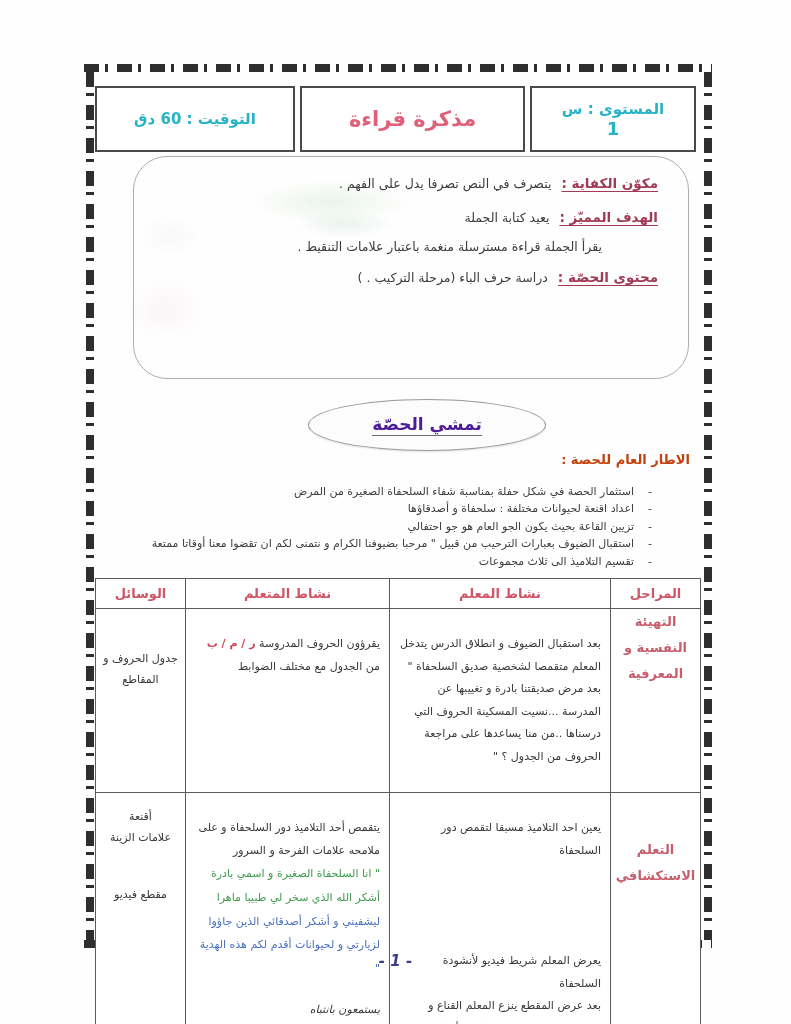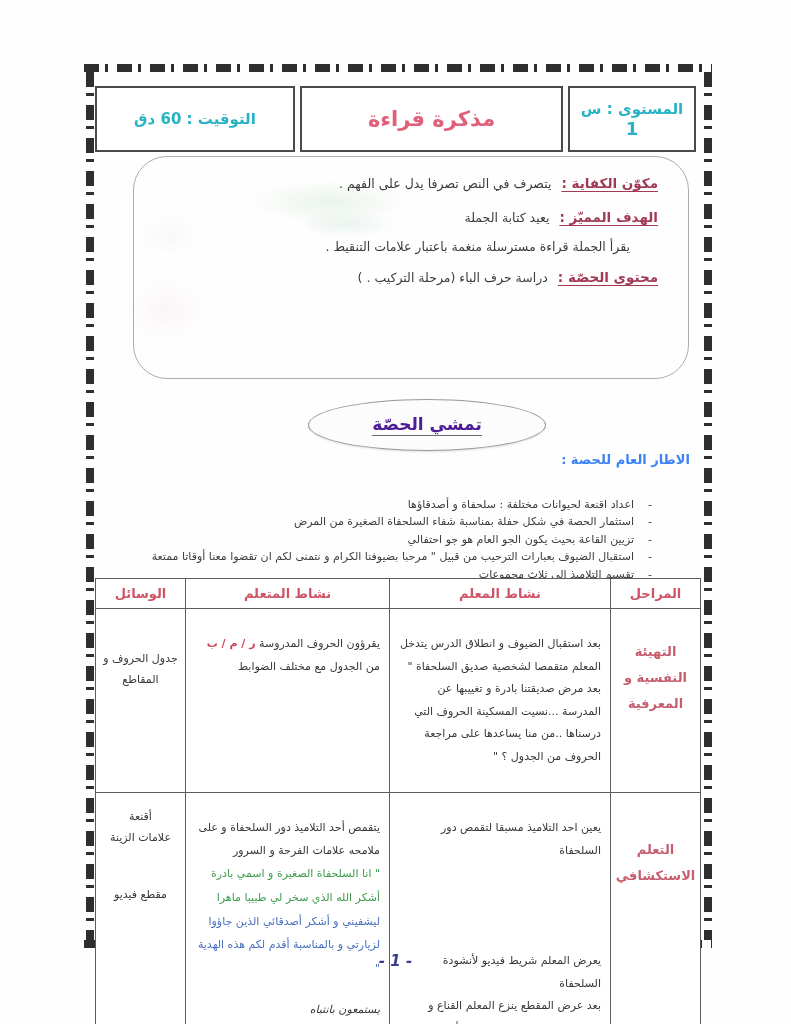--- a/index.html
+++ b/index.html
@@ -22,59 +22,59 @@
   .blob-g1 { left:250px; top:180px; width:160px; height:44px; background:radial-gradient(ellipse at center, rgba(150,205,160,.5), rgba(150,205,160,0) 70%); }
   .blob-g2 { left:295px; top:210px; width:100px; height:28px; background:radial-gradient(ellipse at center, rgba(140,200,170,.45), rgba(140,200,170,0) 70%); }
   .blob-p1 { left:126px; top:278px; width:80px;  height:64px; background:radial-gradient(ellipse at center, rgba(225,200,205,.4), rgba(225,200,205,0) 70%); }
   .blob-p2 { left:140px; top:215px; width:60px;  height:40px; background:radial-gradient(ellipse at center, rgba(215,215,220,.35), rgba(215,215,220,0) 70%); }
 
   
   .hdr { position:absolute; left:95px; top:86px; width:601px; height:66px;
          display:flex; flex-direction:row-reverse; gap:5px; }
   .hdr-cell { border:2.5px solid #4a4a4a; background:#fff; display:flex; flex-direction:column;
               align-items:center; justify-content:center; direction:rtl; }
-  .hdr-level  { width:128px; }
+  .hdr-level  { width:166px; }
   .hdr-title  { flex:1; }
   .hdr-timing { width:200px; }
   .cyan  { color:#27b2c6; font-weight:bold; font-size:15px; }
   .level-num { color:#27b2c6; font-weight:bold; font-size:18px; line-height:1; margin-top:2px; }
   .doc-title { color:#e0607a; font-weight:bold; font-size:21px; letter-spacing:1px; }
 
   
   .roundbox { position:absolute; left:133px; top:156px; width:556px; height:223px;
               border:1.6px solid #b3abab; border-radius:34px; background:rgba(255,253,253,.6);
               direction:rtl; padding:16px 30px 10px 18px; }
   .sline { font-size:12.5px; line-height:1.55; margin-bottom:9px; text-align:right; color:#3b3b3b; }
   .lbl { color:#a23a55; font-weight:bold; font-size:13.5px; text-decoration:underline;
          text-underline-offset:3px; margin-left:6px; }
-  .indent { margin-right:28px; margin-bottom:11px; }
+  .indent { margin-right:56px; margin-bottom:11px; }
   .mb-lg { margin-bottom:13px; }
 
   
   .oval { position:absolute; left:308px; top:399px; width:238px; height:52px;
           border:1.6px solid #9a9a9a; border-radius:50%; background:#fdfcfc;
           display:flex; align-items:center; justify-content:center;
           box-shadow:0 1px 2px rgba(0,0,0,.12); }
   .oval span { color:#4c1d95; font-weight:bold; font-size:17px; direction:rtl;
                border-bottom:1px solid #6a6a72; padding-bottom:1px; }
 
   
   .fw { position:absolute; left:138px; top:452px; width:552px; direction:rtl; }
-  .fw-heading { color:#3b82f6; font-weight:bold; font-size:13px; text-align:right; margin-bottom:29px; }
+  .fw-heading { color:#c2410c; font-weight:bold; font-size:13px; text-align:right; margin-bottom:16px; }
   .fw-item { font-size:11px; color:#3c3c3c; text-align:right; line-height:1.58; padding-right:38px; }
   .fw-item::before { content:"-"; margin-left:14px; color:#3c3c3c; }
 
   
   .tblwrap { position:absolute; left:95px; top:578px; width:605px; }
   table { width:100%; border-collapse:collapse; direction:rtl; table-layout:fixed; }
   td, th { border:1.8px solid #5c5c5c; vertical-align:top; background:#fff; }
   th { height:30px; color:#cf5566; font-weight:bold; font-size:13px; text-align:center; vertical-align:middle; }
   .col-stage { width:90px; } .col-teacher { width:221px; } .col-learner { width:204px; } .col-means { width:90px; }
   .stage-cell { text-align:center; color:#c75e6e; font-weight:bold; font-size:13px; line-height:2.0; }
-  .stage-1 { padding-top:30px; } .stage-2 { padding-top:44px; }
+  .stage-1 { } .stage-2 { padding-top:44px; }
   .cell-pad { padding:24px 9px; font-size:11px; line-height:2.05; text-align:right; color:#373737; }
   .row1 td { height:115px; }
   .row2 td { height:218px; }
   .letters-red { color:#cf4455; font-weight:bold; }
   .green-text { color:#3f9b4f; line-height:2.15; display:block; }
   .blue-text  { color:#4a6fc0; line-height:2.15; display:block; }
   .teal-note  { color:#2e9fae; display:block; margin-top:38px; }
   .listen { display:block; margin-top:18px;font-style:italic; }
   .t2-gap { display:block; margin-top:88px; }
   .t3 { display:block; }
@@ -131,22 +131,22 @@
       <span>دراسة حرف الباء (مرحلة التركيب . )</span>
     </div>
   </div>
 
   <div class="oval">
     <span>تمشي الحصّة</span>
   </div>
 
   <div class="fw">
     <div class="fw-heading">الاطار العام للحصة :</div>
+    <div class="fw-item">استثمار الحصة في شكل حفلة بمناسبة شفاء السلحفاة الصغيرة من المرض</div>
     <div class="fw-item">اعداد اقنعة لحيوانات مختلفة :  سلحفاة  و أصدقاؤها</div>
-    <div class="fw-item">استثمار الحصة في شكل حفلة بمناسبة شفاء السلحفاة الصغيرة من المرض</div>
     <div class="fw-item">تزيين القاعة بحيث يكون الجو العام هو جو احتفالي</div>
     <div class="fw-item">استقبال الضيوف بعبارات الترحيب من قبيل " مرحبا بضيوفنا الكرام و نتمنى لكم ان تقضوا معنا أوقاتا ممتعة</div>
     <div class="fw-item">تقسيم التلاميذ الى ثلاث مجموعات</div>
   </div>
 
   <div class="tblwrap">
     <table dir="rtl">
       <colgroup>
         <col class="col-stage">
           <col class="col-teacher">
@@ -175,21 +175,21 @@
       <tr class="row2">
         <td class="stage-cell stage-2">التعلم الاستكشافي</td>
         <td class="cell-pad">
           <span>يعين احد التلاميذ مسبقا لتقمص دور السلحفاة</span>
           <span class="t2-gap">يعرض المعلم شريط فيديو لأنشودة السلحفاة</span>
           <span class="t3">بعد عرض المقطع ينزع المعلم القناع و يتدخل قائلا : " السلام عليكم ...أراكم محتفلين ...ما هي المناسبة ؟ "</span>
         </td>
         <td class="cell-pad">
           <span>يتقمص أحد التلاميذ دور السلحفاة و على ملامحه علامات الفرحة و السرور</span>
           <span class="green-text">" انا السلحفاة الصغيرة و اسمي بادرة أشكر الله الذي سخر لي طبيبا ماهرا</span>
-          <span class="blue-text">ليشفيني و أشكر أصدقائي الذين جاؤوا لزيارتي و بالمناسبة أقدم لكم هذه الهدية "</span>
+          <span class="blue-text">ليشفيني و أشكر أصدقائي الذين جاؤوا لزيارتي و لحيوانات أقدم لكم هذه الهدية "</span>
           <span class="listen">يستمعون بانتباه</span>
           <span class="teal-note">+اليوم برئت بادرة</span>
         </td>
         <td class="means-cell">
           <div class="m1">أقنعة</div>
           <div>علامات الزينة</div>
           <div class="m3">مقطع فيديو</div>
         </td>
       </tr>
     </tbody>

